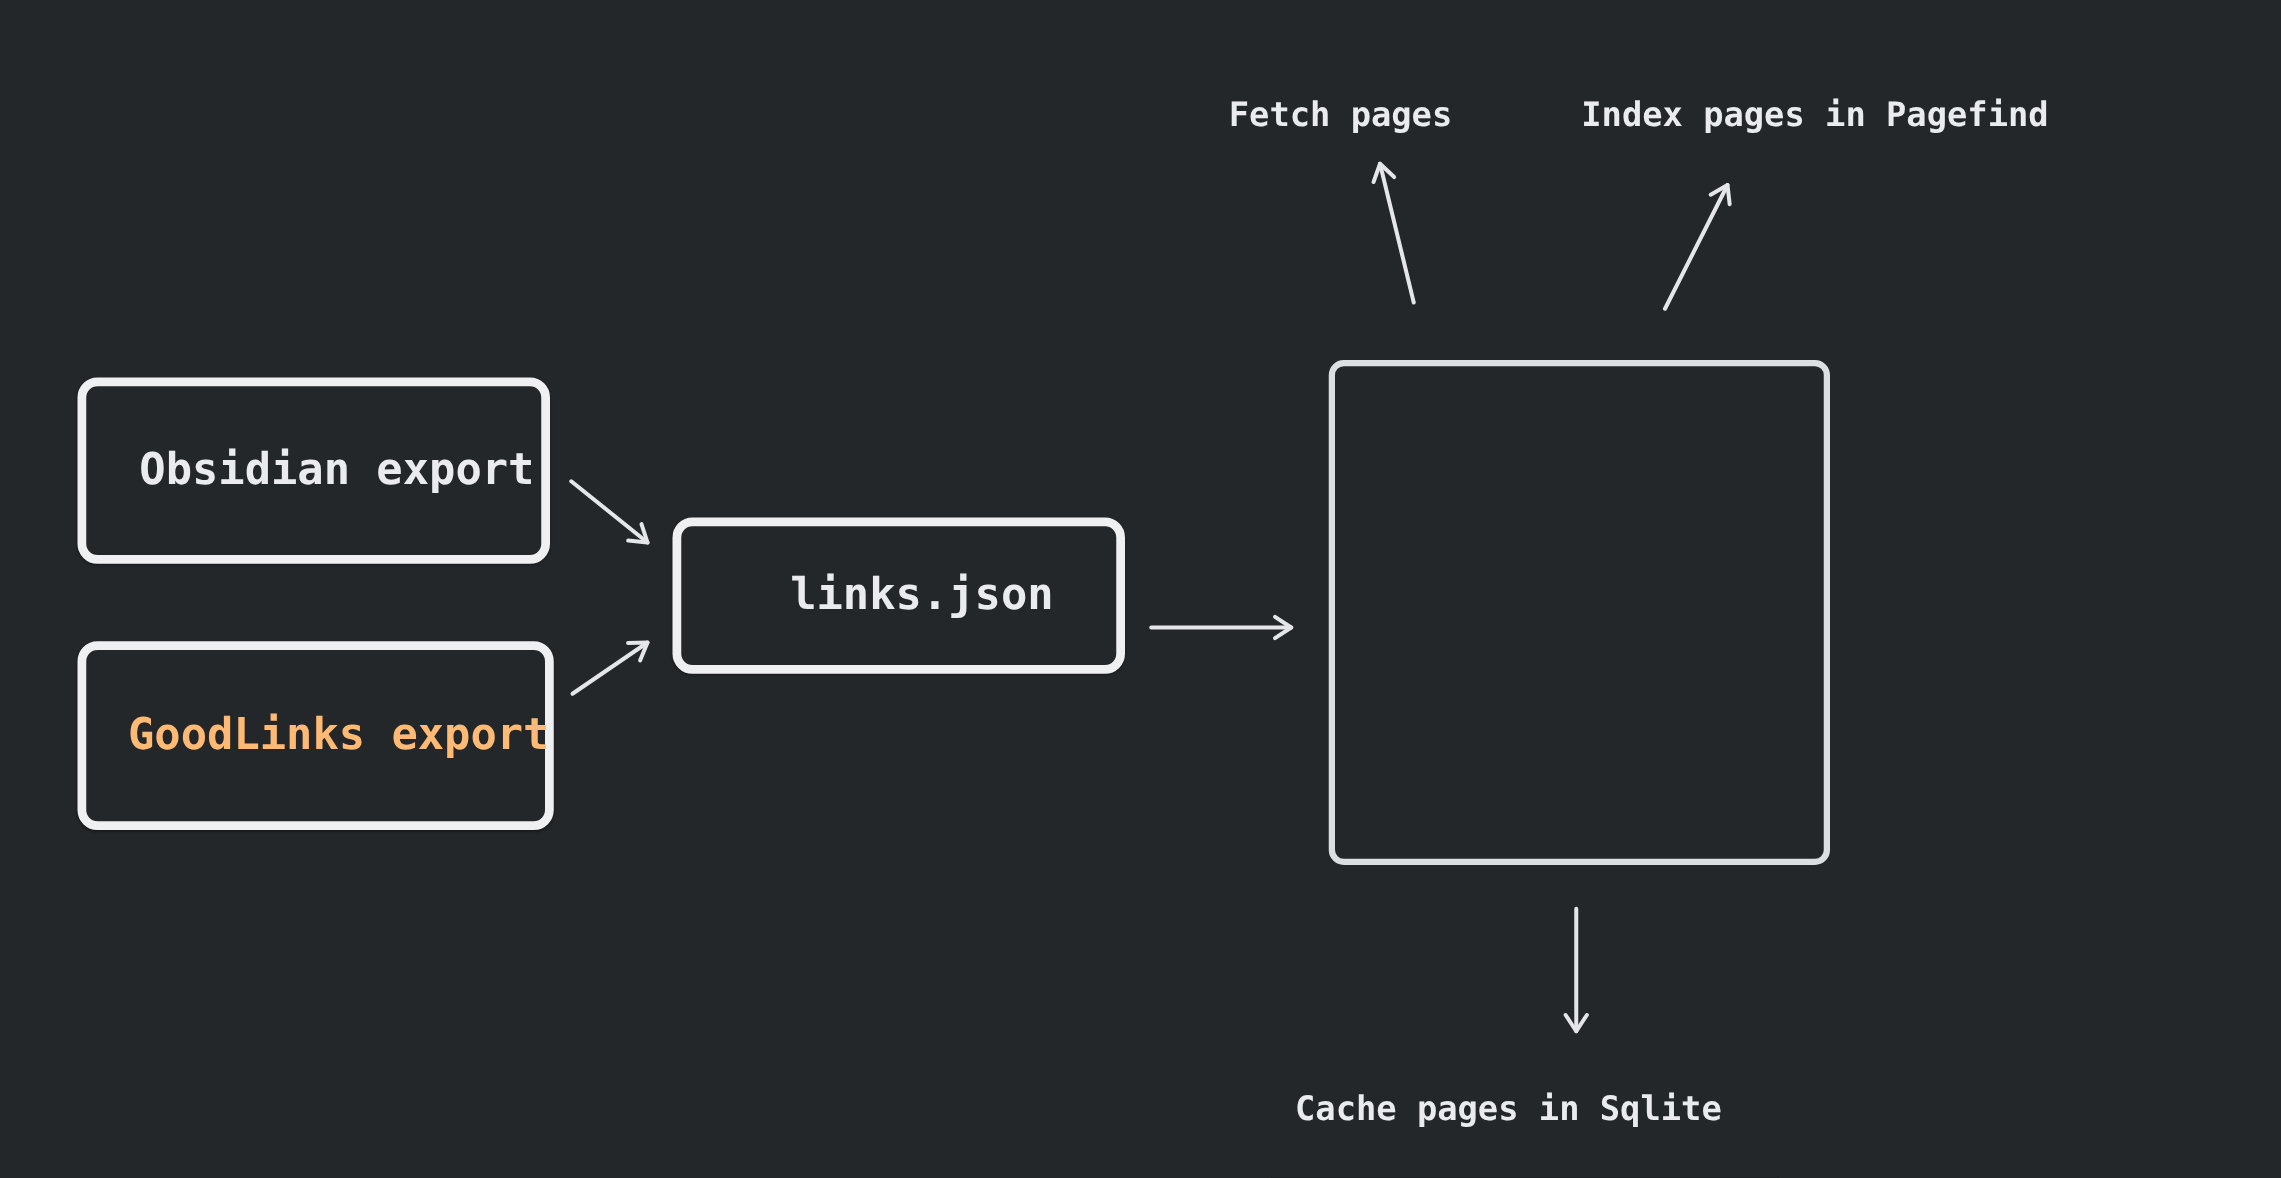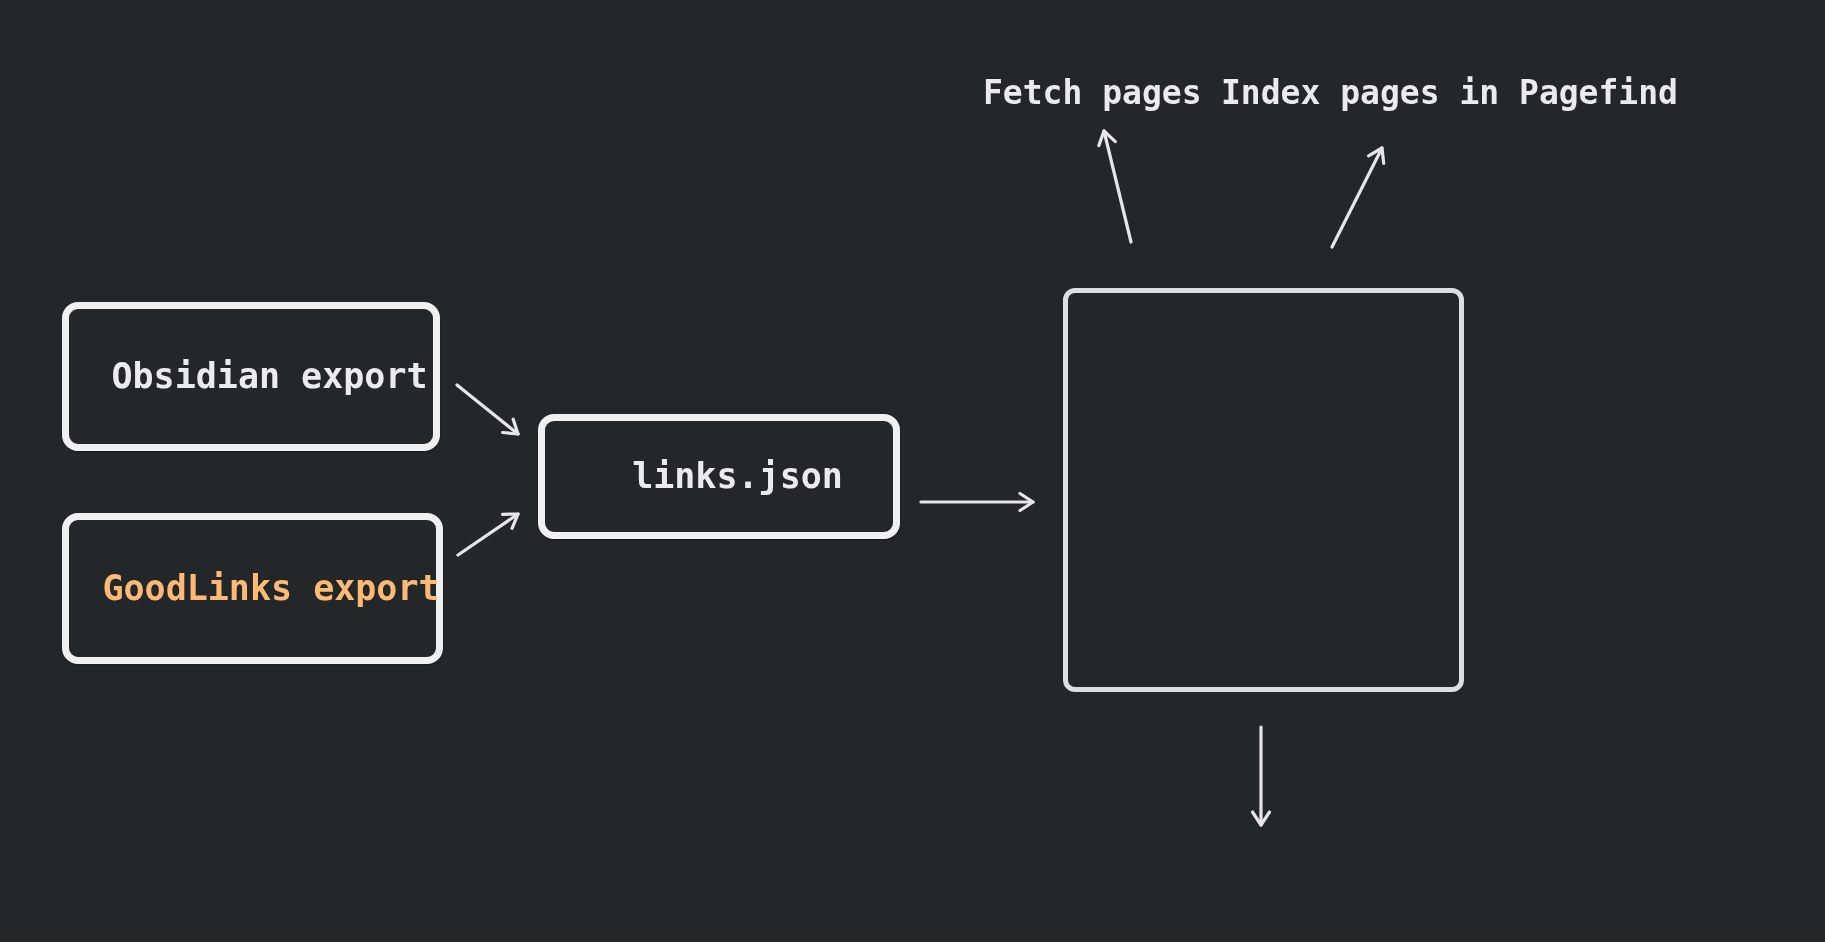--- a/index.html
+++ b/index.html
@@ -44,31 +44,31 @@
     color: #e9ebee;
     font-size: 35px;
     font-weight: bold;
     letter-spacing: 0px;
     white-space: nowrap;
     line-height: 1;
   }
   .annotation {
     position: absolute;
     color: #e9ebee;
-    font-size: 33px;
+    font-size: 27px;
     font-weight: bold;
     white-space: nowrap;
     line-height: 42px;
   }
   #node-obsidian  { left: 62px;  top: 302px; width: 378px; height: 149px; }
   #node-goodlinks { left: 62px;  top: 513px; width: 381px; height: 151px; }
   #node-linksjson { left: 538px; top: 414px; width: 362px; height: 125px; }
   #node-processor { left: 1063px; top: 288px; width: 401px; height: 404px; }
   #label-fetch { left: 983px;  top: 72px; }
-  #label-index { left: 1221px; top: 72px; }
+  #label-index { left: 1265px; top: 72px; }
   #label-cache { left: 1036px; top: 867px; }
 </style>
 </head>
 <body>
 
 <div class="canvas" id="canvas-bg" style="background: rgb(36, 39, 42);">
 
   <svg class="edges-layer" viewBox="0 0 1825 942" xmlns="http://www.w3.org/2000/svg">
     <defs>
       <marker id="ah" viewBox="-18 -12 22 24" refX="0" refY="0" markerWidth="22" markerHeight="24" orient="auto" markerUnits="userSpaceOnUse">
@@ -98,14 +98,15 @@
   </div>
 
   <div class="node node--large" id="node-processor">
     <span class="node-label" style="color: rgb(233, 235, 238);"></span>
   </div>
 
   <div class="annotation" id="label-fetch" style="color: rgb(233, 235, 238);">Fetch pages</div>
 
   <div class="annotation" id="label-index" style="color: rgb(233, 235, 238);">Index pages in Pagefind</div>
 
+  <div class="annotation" id="label-cache" style="color: rgb(233, 235, 238);">Cache pages in Sqlite</div>
 
 </div>
 
 </body></html>

